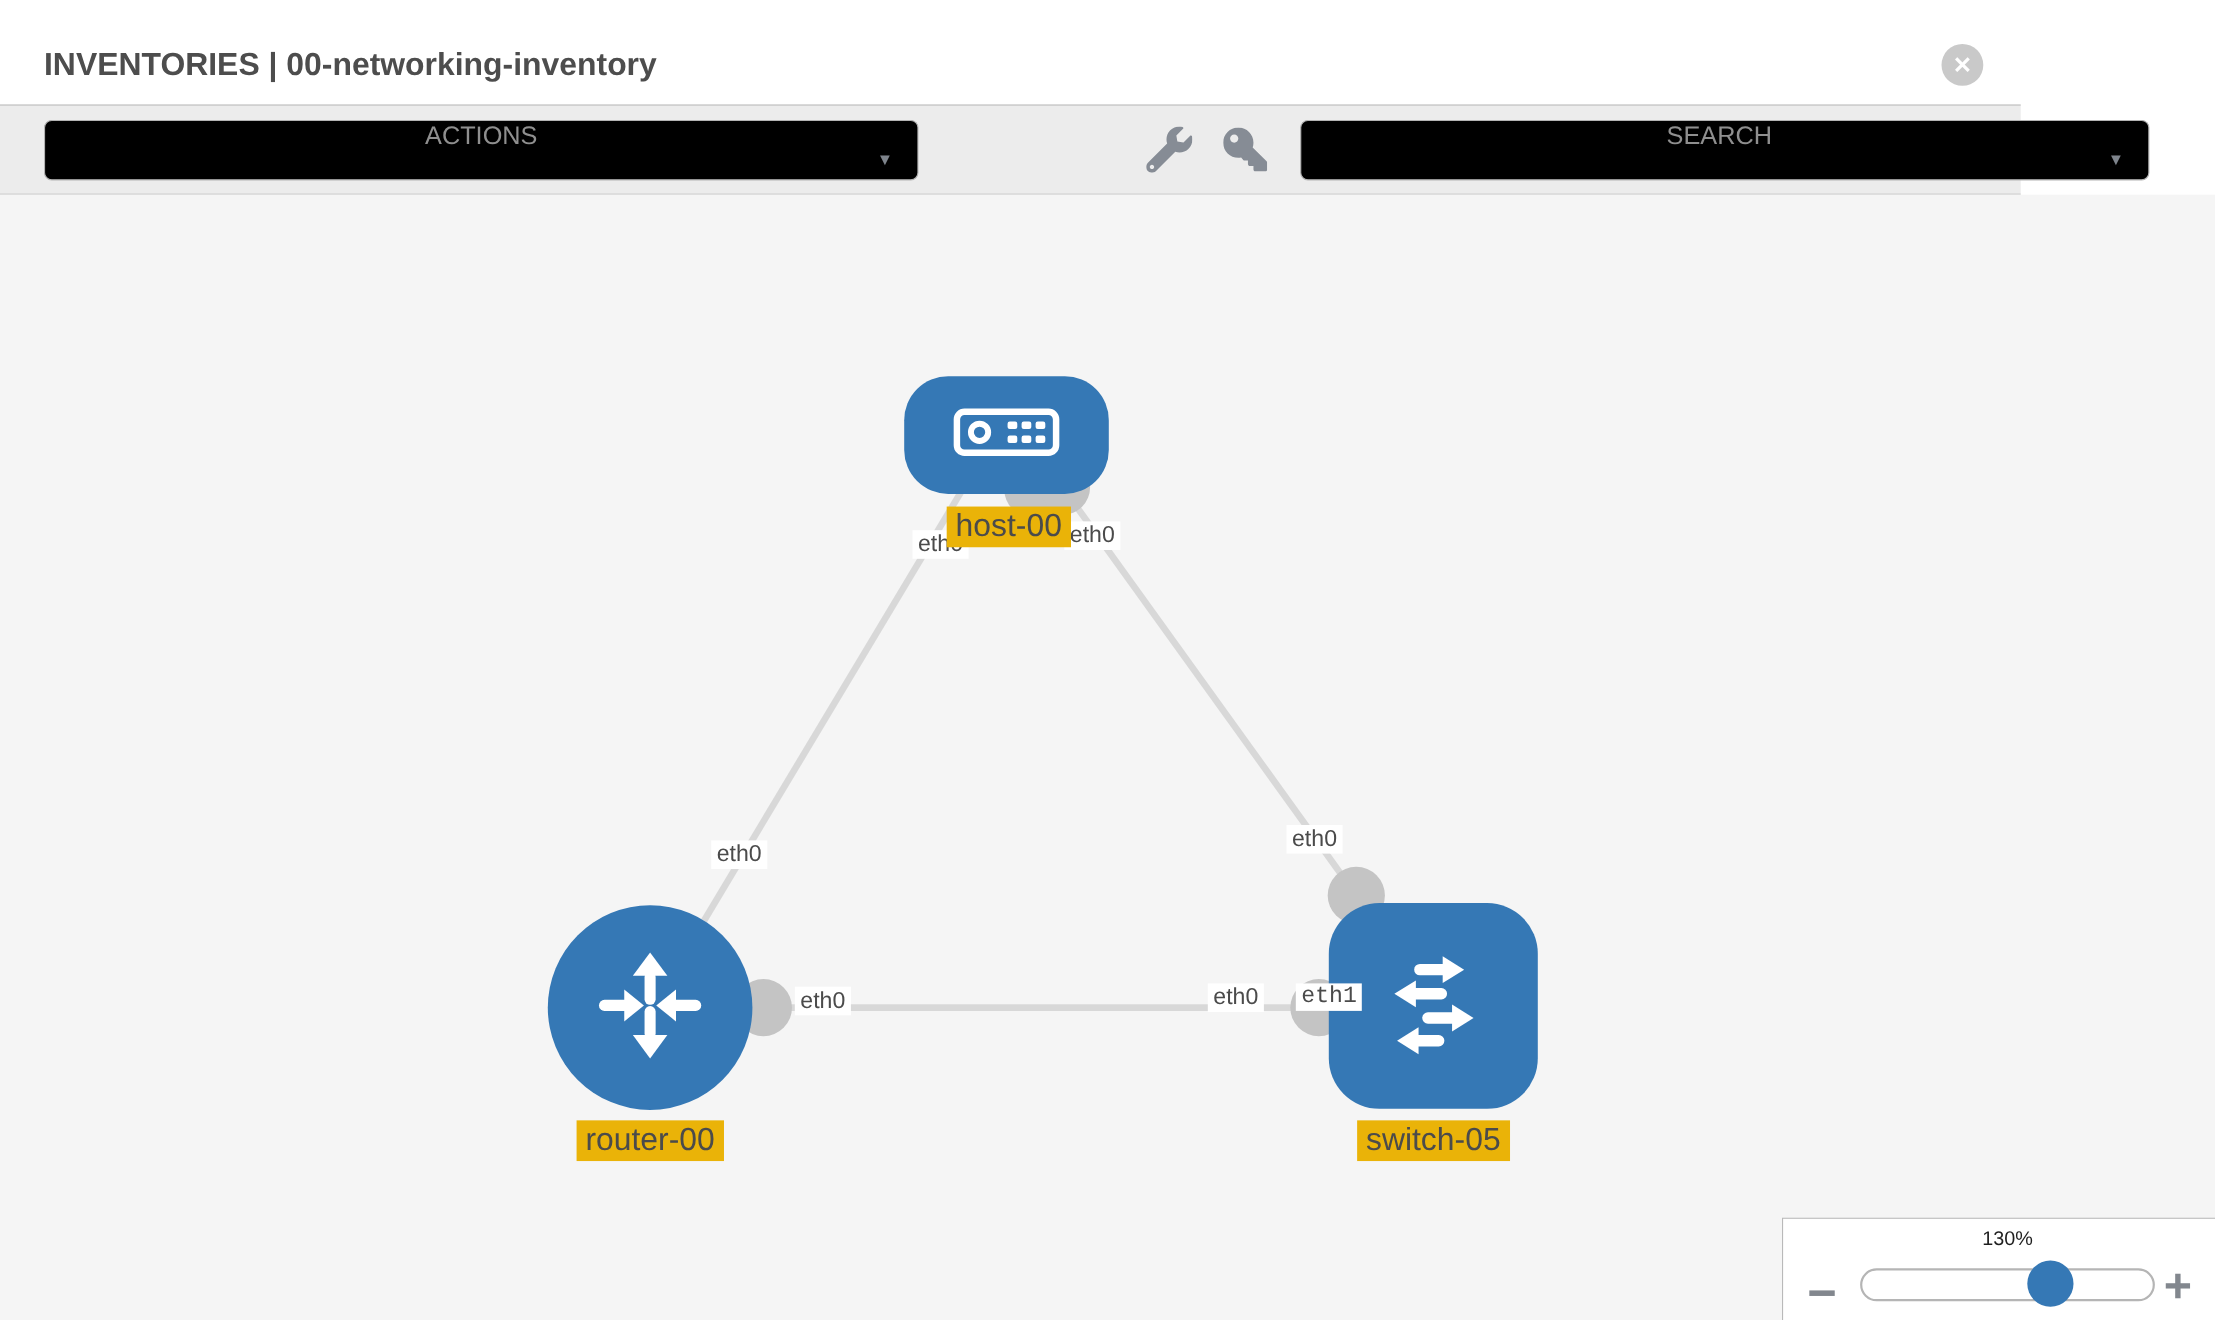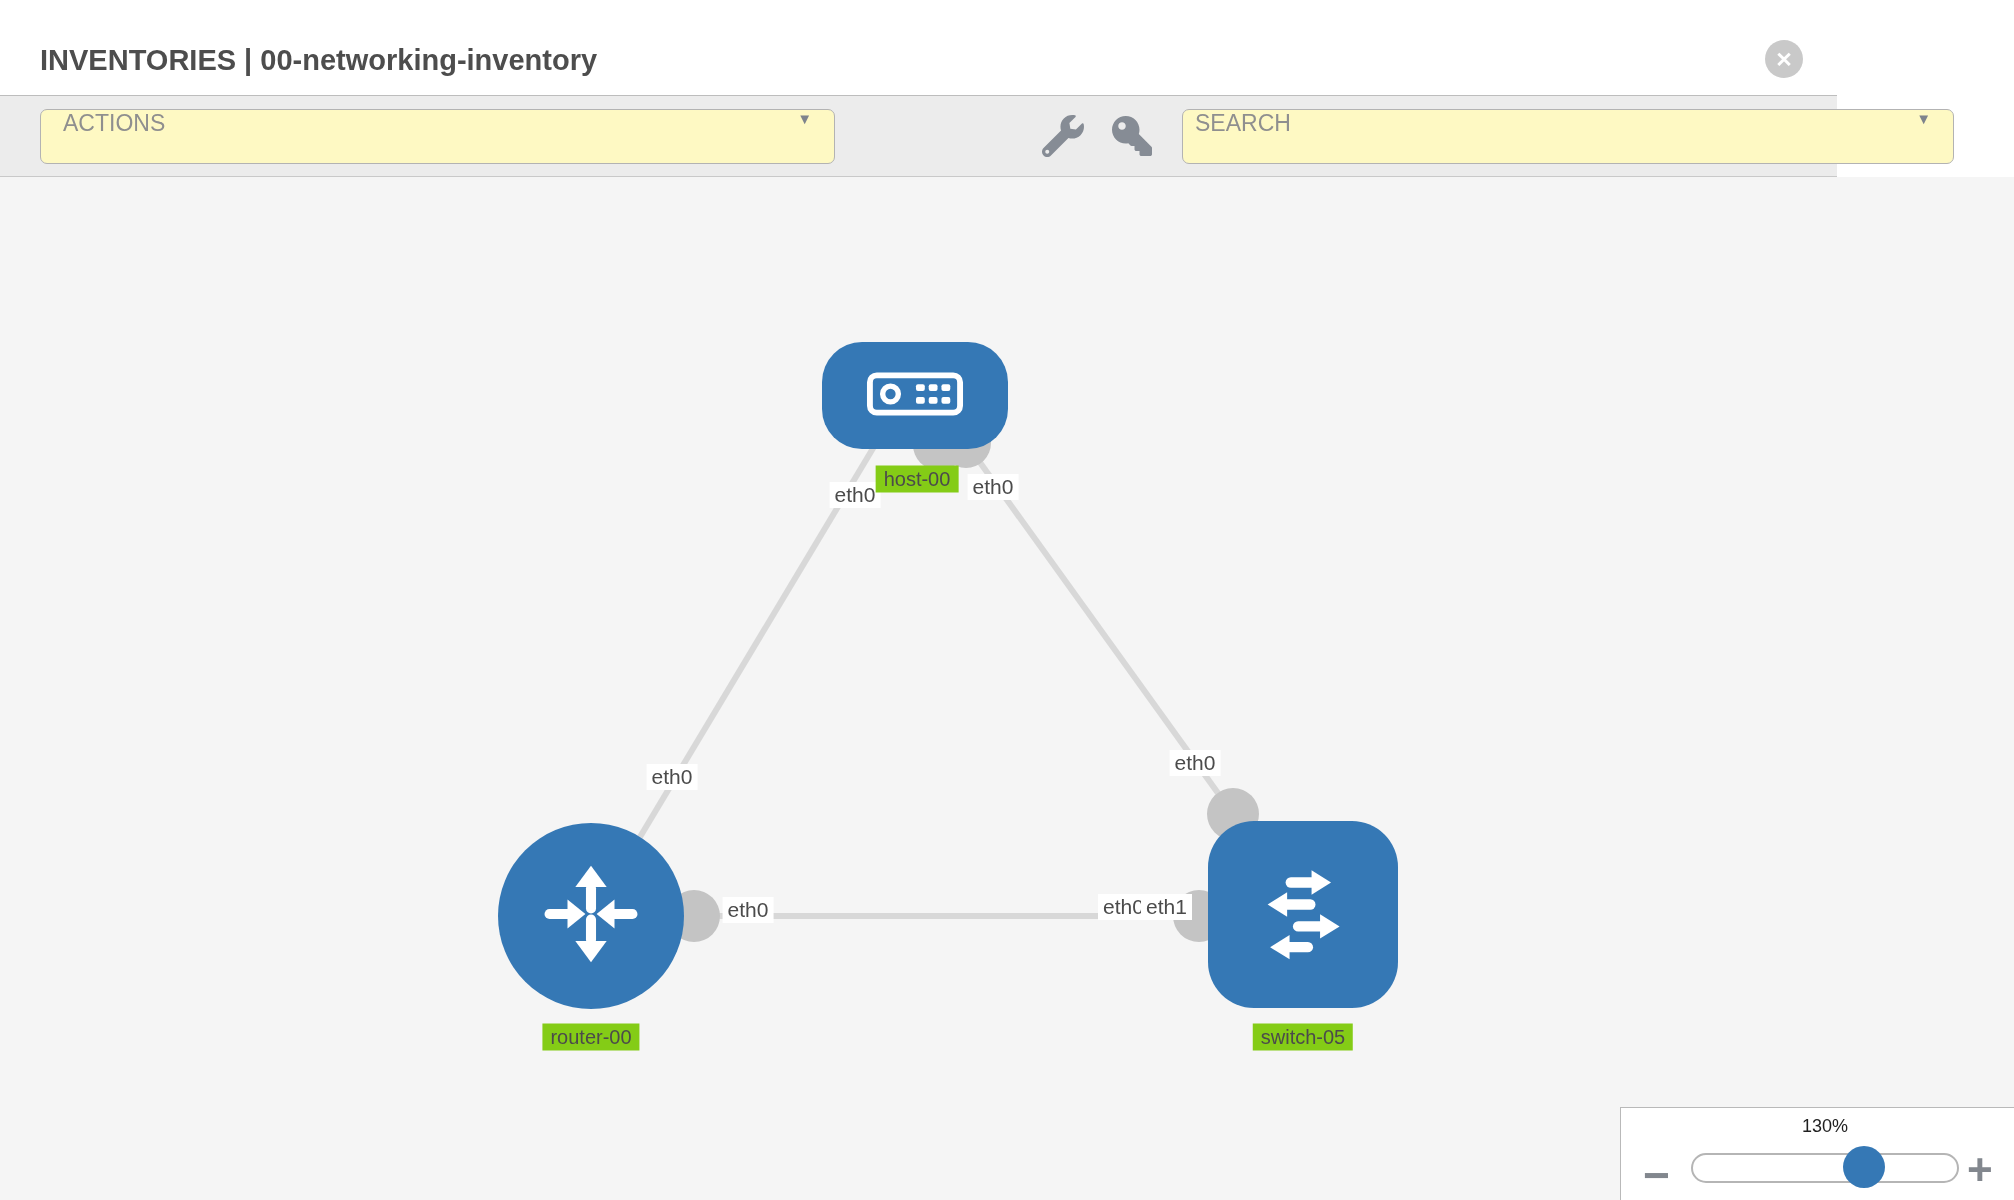--- a/index.html
+++ b/index.html
@@ -23,24 +23,24 @@
     display:flex; align-items:center; justify-content:center;
     font-size:21px; font-weight:bold; cursor:pointer; line-height:1;
   }
 
   
   .toolbar {
     position:absolute; top:71px; left:0; right:0; height:82px;
     background:#ececec; border-top:1px solid #bdbdbd; border-bottom:1px solid #c9c9c9;
   }
   .dropdown {
-    position:absolute; top:13px; height:55px; background:#fef9c3;
+    position:absolute; top:13px; height:55px; background:#000000;
     border:1px solid #b3b3b3; border-radius:7px;
-    display:flex; padding:0 22px;
-    color:#8f8f8f; font-size:23px; cursor:pointer;
+    display:flex; align-items:center; padding:0 22px;
+    color:#8f8f8f; font-size:23px; cursor:pointer;flex-direction:column;
   }
   .dd-actions { left:40px;  width:795px; }
   .dd-search  { left:1182px; width:772px;padding-left:12px; }
   .caret { margin-left:auto; font-size:15px; color:#7e848c; }
   .tool-icon {
     position:absolute; top:50%; transform:translateY(-50%);
     cursor:pointer; display:flex; align-items:center; justify-content:center;
   }
   .icon-wrench { left:1042px; }
   .icon-key    { left:1112px; }
@@ -56,21 +56,21 @@
   .node {
     position:absolute; background:#3578b5; z-index:2; cursor:pointer;
     display:flex; align-items:center; justify-content:center;
   }
   .node-host   { left:822px;  top:165px; width:186px; height:107px; border-radius:40px; }
   .node-router { left:498px;  top:646px; width:186px; height:186px; border-radius:50%; }
   .node-switch { left:1208px; top:644px; width:190px; height:187px; border-radius:46px; }
 
   .node-label {
     position:absolute; transform:translate(-50%,-50%); z-index:4;
-    background:#84cc16; color:#4b4b4b; font-size:20px; padding:2px 8px; white-space:nowrap;
+    background:#eab308; color:#4b4b4b; font-size:29px; padding:2px 8px; white-space:nowrap;
   }
   .iface-label {
     position:absolute; transform:translate(-50%,-50%); z-index:3;
     background:#ffffff; color:#4b4b4b; font-size:21px; padding:1px 5px; white-space:nowrap;
   }
   .iface-back  { transform:none; z-index:3; }
   .iface-front { transform:none; z-index:4; }
 
   
   .zoom-panel {
@@ -199,21 +199,21 @@
     <div class="node-label" style="left:917px; top:302px;">host-00</div>
     <div class="node-label" style="left:591px; top:860px;">router-00</div>
     <div class="node-label" style="left:1303px; top:860px;">switch-05</div>
 
     <div class="iface-label" style="left:855px; top:318px;">eth0</div>
     <div class="iface-label" style="left:993px; top:310px;">eth0</div>
     <div class="iface-label" style="left:672px; top:600px;">eth0</div>
     <div class="iface-label" style="left:1195px; top:586px;">eth0</div>
     <div class="iface-label" style="left:748px; top:733px;">eth0</div>
     <div class="iface-label iface-back" style="left:1098px; top:717px;">eth0</div>
-    <div class="iface-label iface-front" style="left:1141px; top:717px;">eth1</div>
+    <div class="iface-label iface-front" style="left:1178px; top:717px;font-family:Liberation Mono, monospace;">eth1</div>
 
     <div class="zoom-panel">
       <div class="zoom-level">130%</div>
       <span class="zoom-minus">−</span>
       <div class="zoom-track">
         <div class="zoom-thumb"></div>
       </div>
       <span class="zoom-plus">+</span>
     </div>
 

